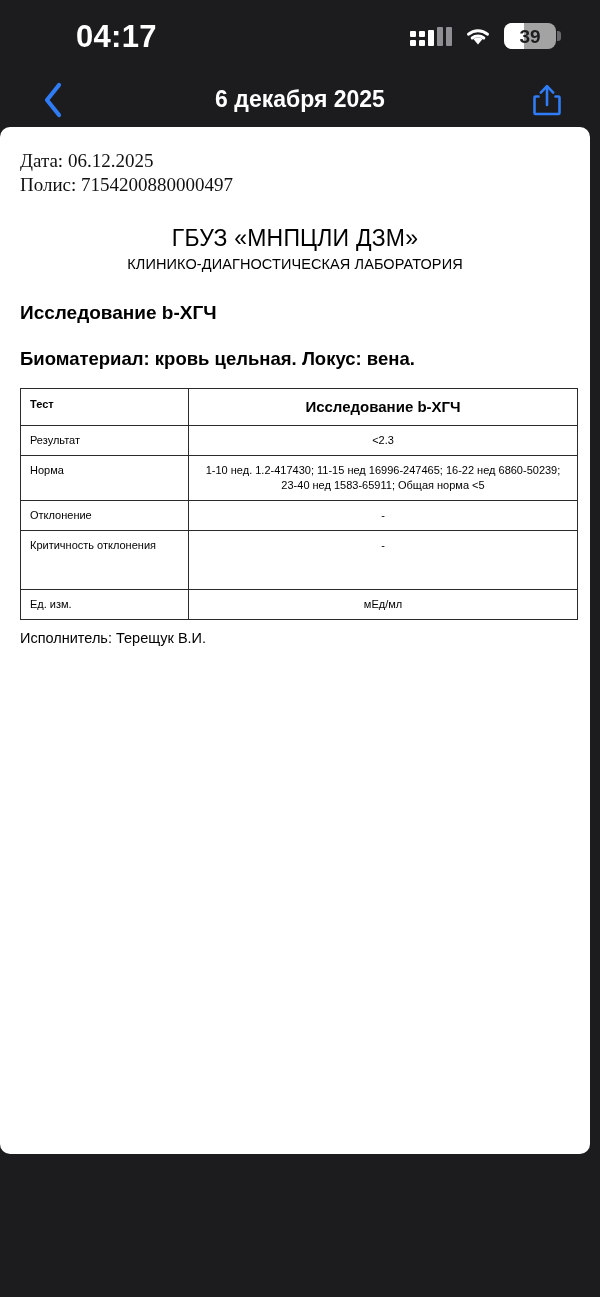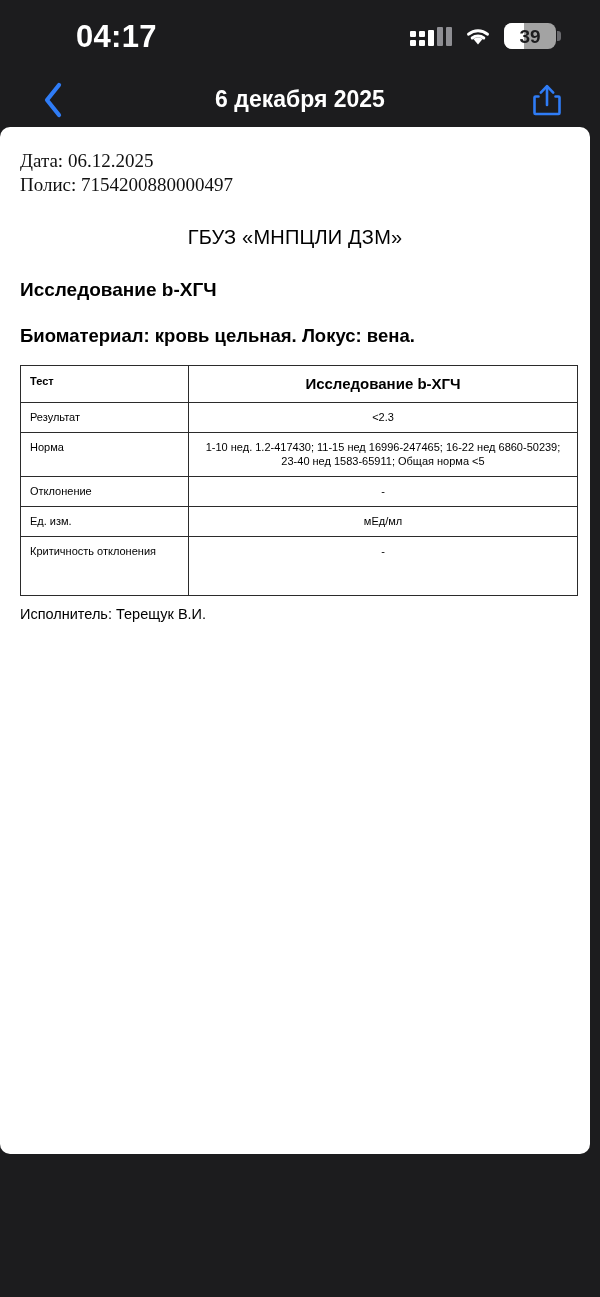--- a/index.html
+++ b/index.html
@@ -168,21 +168,21 @@
     font-size: 19px;
     line-height: 1.25;
     color: #111;
   }
 
   .org-block {
     text-align: center;
     margin-top: 28px;
   }
   .org-name {
-    font-size: 20px;
+    font-size: 23px;
     letter-spacing: 0.2px;
     line-height: 1.2;
   }
   .org-sub {
     font-size: 14.5px;
     letter-spacing: 0.1px;
     margin-top: 4px;
   }
 
   .doc-title {
@@ -288,20 +288,21 @@
     </div>
   </div>
 
   <div class="sheet">
 
     <div class="meta-line">Дата: 06.12.2025</div>
     <div class="meta-line">Полис: 7154200880000497</div>
 
     <div class="org-block">
       <div class="org-name">ГБУЗ «МНПЦЛИ ДЗМ»</div>
+      <div class="org-sub">КЛИНИКО-ДИАГНОСТИЧЕСКАЯ ЛАБОРАТОРИЯ</div>
     </div>
 
 
     <div class="section-heading">Исследование b-ХГЧ</div>
     <div class="biomaterial">Биоматериал: кровь цельная. Локус: вена.</div>
 
     <table class="result-table">
       <colgroup>
         <col class="c1">
         <col class="c2">
@@ -317,27 +318,27 @@
         </tr>
         <tr>
           <td class="label">Норма</td>
           <td class="value norm-value">1-10 нед. 1.2-417430; 11-15 нед 16996-247465; 16-22 нед 6860-50239; 23-40 нед 1583-65911; Общая норма &lt;5</td>
         </tr>
         <tr>
           <td class="label">Отклонение</td>
           <td class="value">-</td>
         </tr>
         <tr>
+          <td class="label tall">Критичность отклонения</td>
+          <td class="value tall">-</td>
+        </tr>
+        <tr>
           <td class="label">Ед. изм.</td>
           <td class="value">мЕд/мл</td>
         </tr>
-        <tr>
-          <td class="label tall">Критичность отклонения</td>
-          <td class="value tall">-</td>
-        </tr>
       </tbody>
     </table>
 
     <div class="performer">Исполнитель: Терещук В.И.</div>
 
   </div>
 
 </div>
 
 </body></html>

